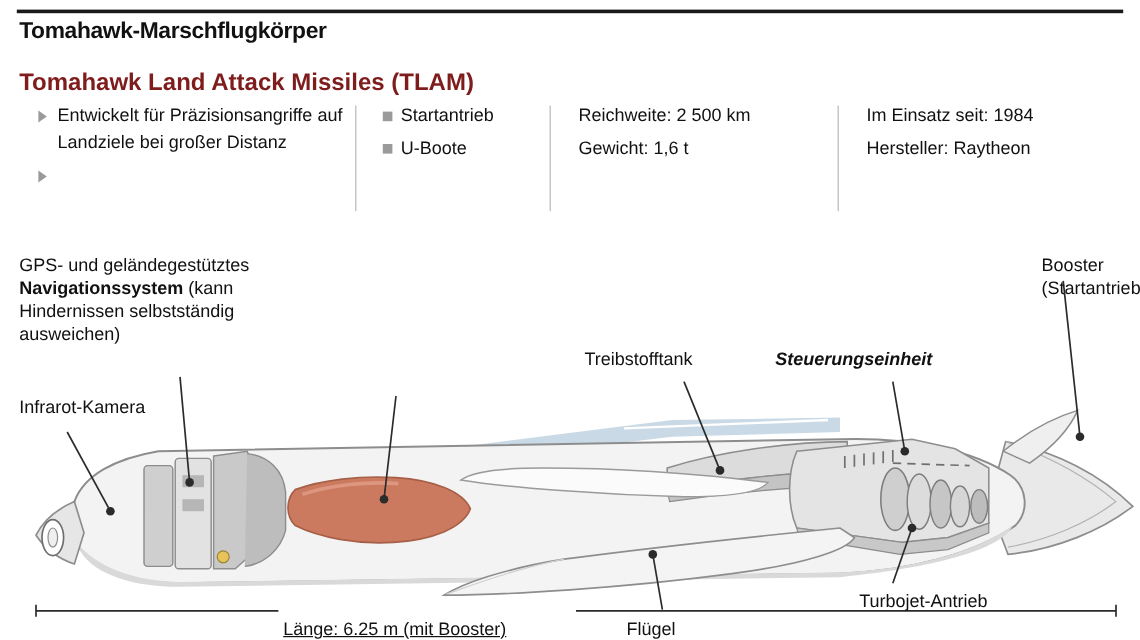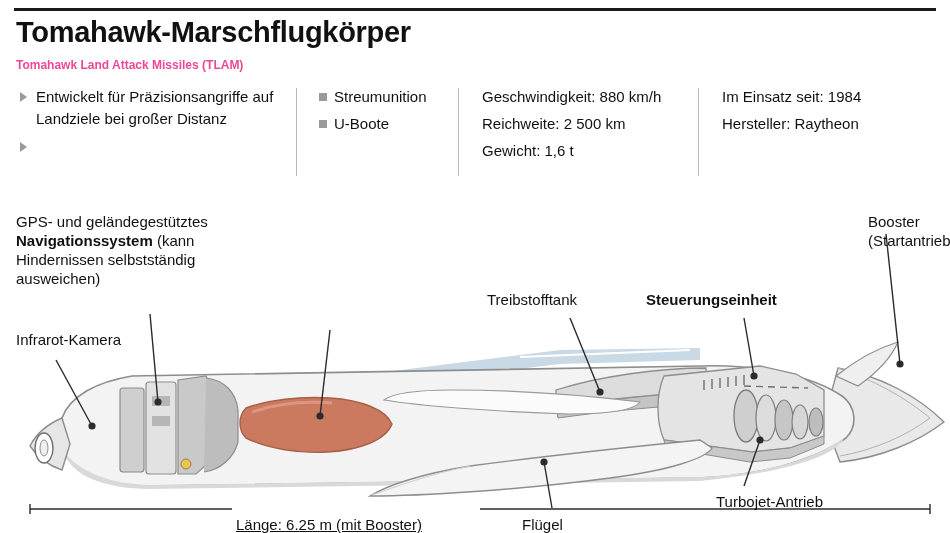--- a/index.html
+++ b/index.html
@@ -25,50 +25,50 @@
     left: 14px;
     top: 8px;
     width: 922px;
     height: 3px;
     background: #1a1a1a;
   }
   #title {
     position: absolute;
     left: 16px;
     top: 16px;
-    font-size: 29px;
+    font-size: 19px;
     font-weight: bold;
     letter-spacing: -0.3px;
     color: #111111;
   }
   #subtitle {
     position: absolute;
     left: 16px;
     top: 58px;
-    font-size: 12px;
+    font-size: 20px;
     font-weight: bold;
-    color: #ec4899;
+    color: #7f1d1d;
   }
 
   
   #factband {
     position: absolute;
     left: 16px;
     top: 86px;
     width: 920px;
     height: 100px;
   }
   .fcol {
     position: absolute;
     top: 0;
     font-size: 15px;
     line-height: 22px;
     color: #111111;
   }
-  .fcol-1 { left: 4px;   width: 290px; }
+  .fcol-1 { left: 16px;   width: 290px; }
   .fcol-2 { left: 302px; width: 150px; }
   .fcol-3 { left: 466px; width: 228px; }
   .fcol-4 { left: 706px; width: 214px; }
 
   .vrule {
     position: absolute;
     top: 88px;
     width: 1px;
     height: 88px;
     background: #b9b9b9;
@@ -122,21 +122,21 @@
     font-size: 15px;
     line-height: 19px;
     color: #111111;
   }
   .lbl b { font-weight: bold; }
 
   #lbl-nav        { left: 16px;  top: 22px;  width: 252px; }
   #lbl-infrared   { left: 16px;  top: 140px; width: 120px; }
   #lbl-warhead    { left: 296px; top: 32px;  width: 150px; }
   #lbl-fueltank   { left: 487px; top: 100px; width: 160px; }
-  #lbl-steuer     { left: 646px; top: 100x; top: 100px; width: 180px; }
+  #lbl-steuer     { left: 646px; top: 100x; top: 100px; width: 180px; font-style: italic; }
   #lbl-booster    { left: 868px; top: 22px;  width: 90px; }
   #lbl-turbojet   { left: 716px; top: 302px; width: 120px; }
   #lbl-wing       { left: 522px; top: 325px; width: 90px; }
   #lbl-length     { left: 236px; top: 325px; width: 260px; text-decoration: underline; }
 
   svg { display: block; }
 </style>
 </head>
 <body>
 
@@ -154,30 +154,29 @@
         <span>Entwickelt für Präzisionsangriffe auf Landziele bei großer Distanz</span>
       </div>
       <div class="bullet-row">
         <span class="tri"></span>
       </div>
     </div>
 
     <div class="fcol fcol-2">
       <div class="sq-row">
         <span class="sq"></span>
-        <span>Streumunition</span>
+        <span>Startantrieb</span>
       </div>
       <div class="sq-row">
         <span class="sq"></span>
         <span>U-Boote</span>
       </div>
     </div>
 
     <div class="fcol fcol-3">
-      <div class="plain-row">Geschwindigkeit: 880 km/h</div>
       <div class="plain-row">Reichweite: 2 500 km</div>
       <div class="plain-row">Gewicht: 1,6 t</div>
     </div>
 
     <div class="fcol fcol-4">
       <div class="plain-row">Im Einsatz seit: 1984</div>
       <div class="plain-row">Hersteller: Raytheon</div>
     </div>
   </div>
 

